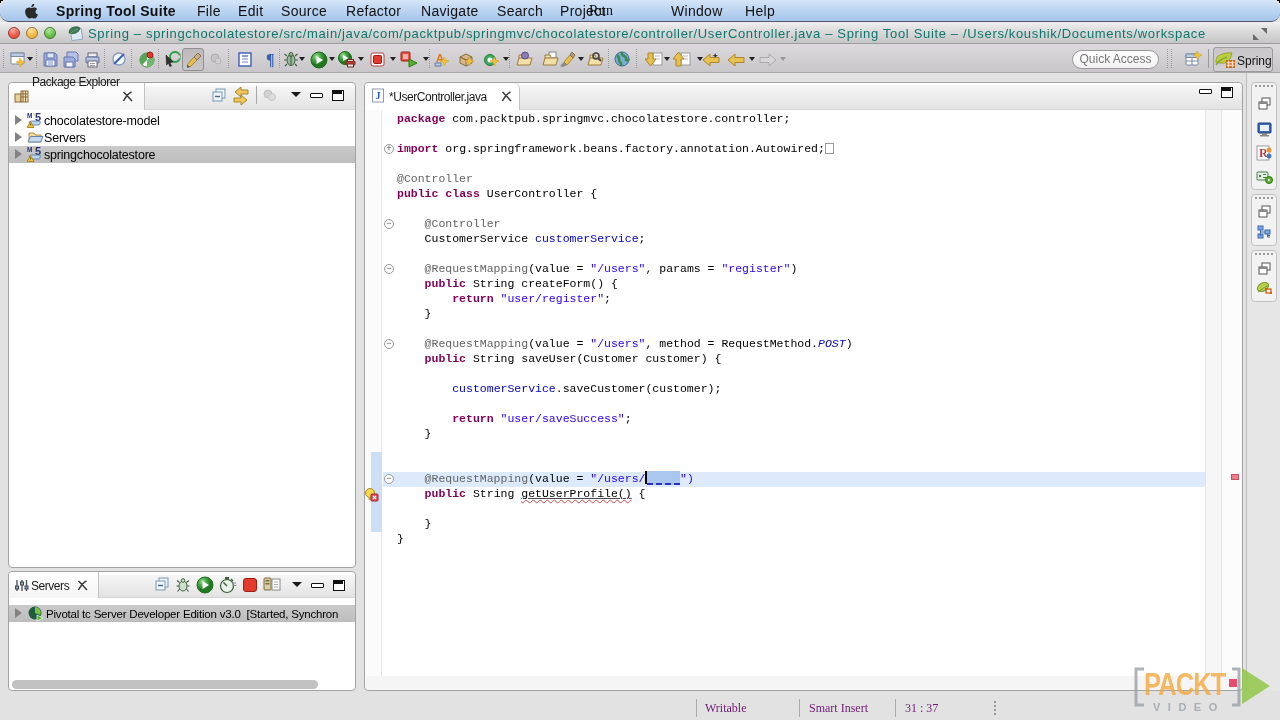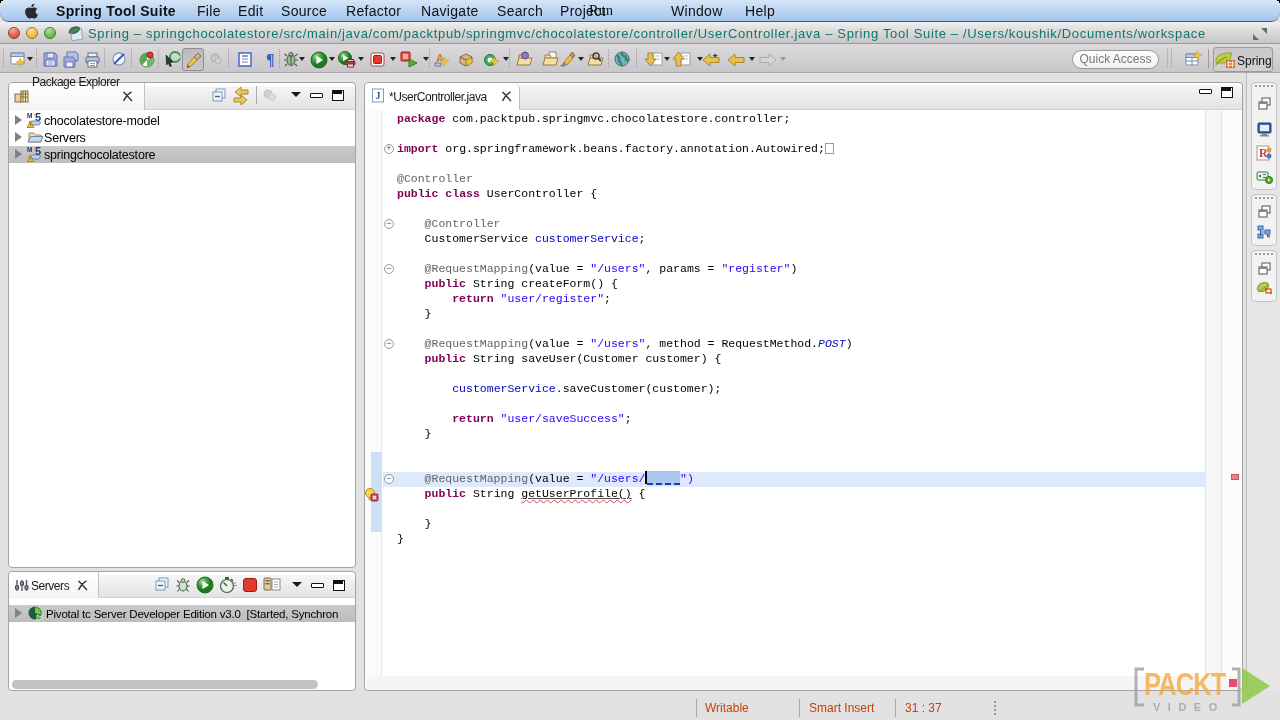--- a/index.html
+++ b/index.html
@@ -42,21 +42,21 @@
 .kw { color:#7f0055; font-weight:bold; }
 .ann { color:#646464; }
 .str { color:#2a00ff; }
 .fld { color:#0000c0; }
 .sta { color:#0000c0; font-style:italic; }
 .err { text-decoration:underline wavy #d24752 1px; text-underline-offset:1.5px; }
 #curline { position:absolute; left:383px; top:472px; width:822px; height:15px; background:#dceafb; }
 .fold { position:absolute; left:384px; width:10px; height:10px; border:1px solid #9a9a9a; border-radius:50%; background:#fff; color:#555; font:9px "Liberation Mono"; line-height:8px; text-align:center; }
 
 .stsep { position:absolute; top:699px; height:18px; width:0; border-left:1px solid #aaa; }
-.sttext { position:absolute; top:701px; font-size:12px; color:#c2410c; }
+.sttext { position:absolute; top:701px; font-size:12px; color:#701a75;font-family:Liberation Serif, serif; }
 </style>
 </head>
 <body>
 
 <div id="menubar" class="abs">
   <svg style="position:absolute;left:24px;top:4px;" width="14" height="15" viewBox="0 0 14 15">
       <path d="M11.5 7.9c0-2 1.6-2.9 1.7-3-0.9-1.3-2.3-1.5-2.8-1.5-1.2-0.1-2.3 0.7-2.9 0.7-0.6 0-1.5-0.7-2.5-0.7C3.7 3.4 2.5 4.1 1.8 5.2 0.4 7.4 1.4 10.8 2.8 12.6c0.7 0.9 1.5 1.9 2.5 1.9 1 0 1.4-0.6 2.6-0.6 1.2 0 1.5 0.6 2.6 0.6 1.1 0 1.8-0.9 2.4-1.8 0.8-1 1.1-2 1.1-2.1-0.1 0-2.5-0.9-2.5-2.7zM9.6 2.1C10.1 1.4 10.5 0.5 10.4 -0.4 9.6-0.4 8.7 0.1 8.1 0.8 7.6 1.4 7.2 2.3 7.3 3.2 8.2 3.3 9 2.8 9.6 2.1z" fill="#2a2a2a"></path>
     </svg>
   <span style="left:56px; font-weight:bold;">Spring Tool Suite</span>
   <span style="left:197px;">File</span>

